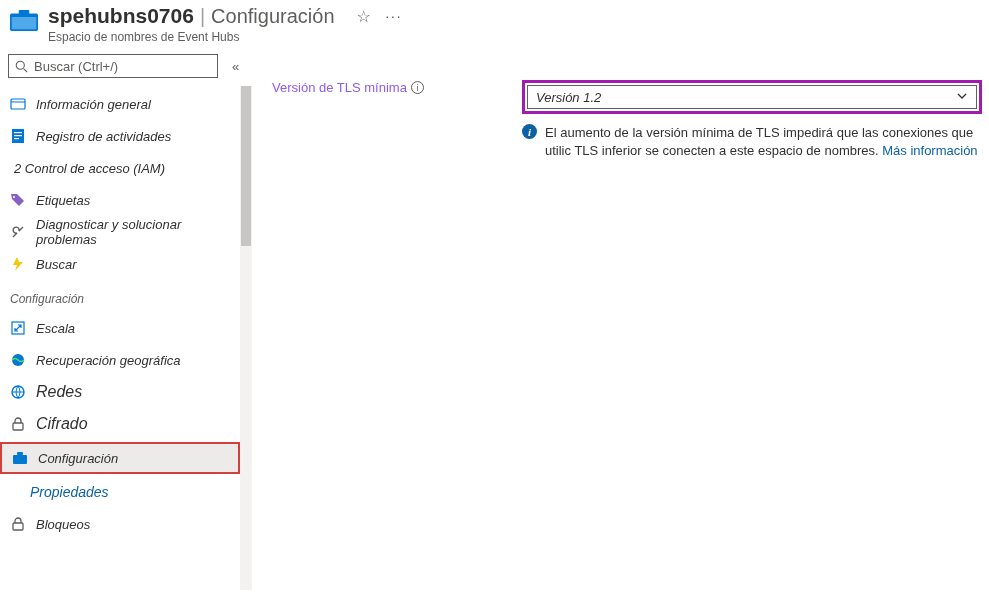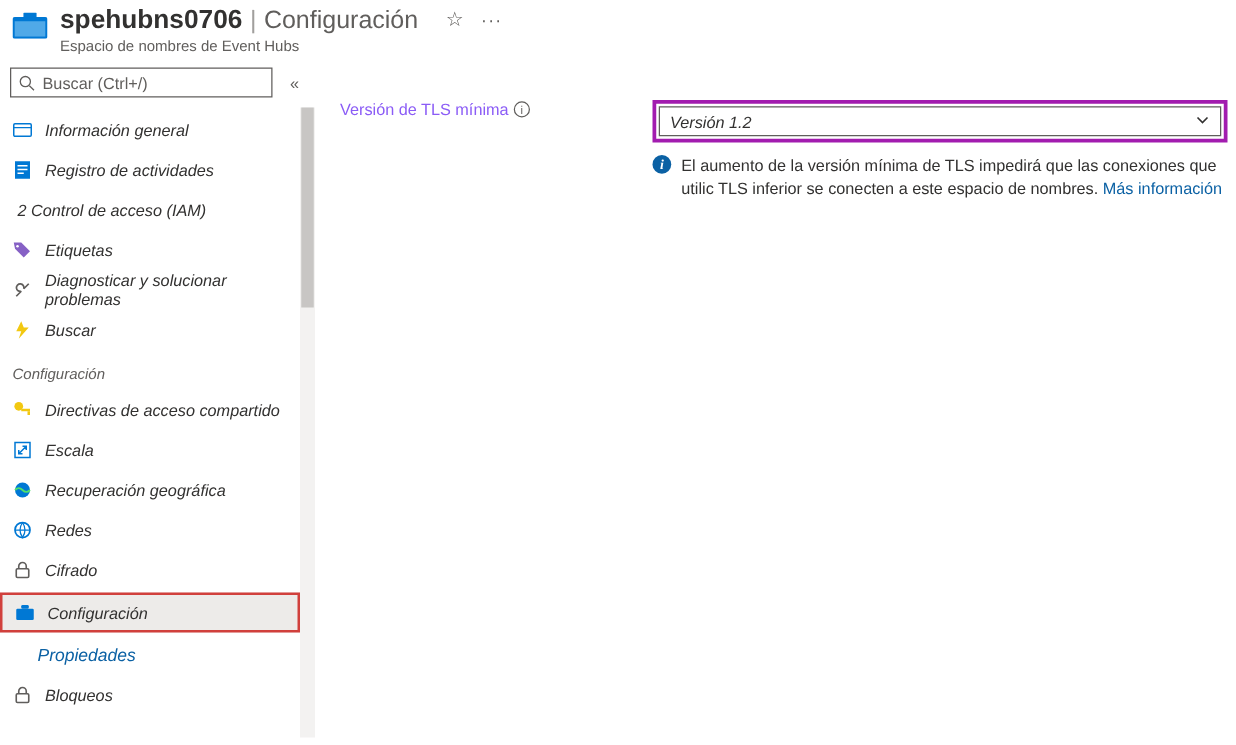--- a/index.html
+++ b/index.html
@@ -79,21 +79,21 @@
     font-size: 13px;
     color: #323130;
   }
   .nav-item.selected {
     background: #edebe9;
     border: 2px solid #d1403c;
     margin: 2px 0;
   }
   .nav-icon { width: 16px; height: 16px; margin-right: 10px; display: inline-flex; align-items: center; justify-content: center; flex-shrink: 0; }
   .nav-label { }
-  .nav-item.bigtext .nav-label { font-size: 13px; color: #323130; }
+  .nav-item.bigtext .nav-label { font-size: 16px; color: #323130; }
   .nav-item.linklike .nav-label { color: #0b61a4; font-size: 14px; }
   .nav-group-header {
     font-size: 12px; color: #605e5c;
     padding: 12px 0 6px 10px;
   }
 
   .main {
     flex: 1;
     padding: 32px 0 0 20px;
     overflow: hidden;
@@ -224,30 +224,20 @@
         <span class="nav-icon">
           <svg viewBox="0 0 16 16" width="16" height="16">
               <path d="M7 1 L3 9 L7 9 L5 15 L13 6 L9 6 Z" fill="#f2c811"></path>
             </svg>
         </span>
         <span class="nav-label">Buscar</span>
       </div>
 
       <div class="nav-group-header">Configuración</div>
 
-      <div class="nav-item">
-        <span class="nav-icon">
-          <svg viewBox="0 0 16 16" width="16" height="16">
-              <circle cx="5" cy="5" r="3.5" fill="#f2c811"></circle>
-              <rect x="7" y="7" width="7" height="2" fill="#f2c811"></rect>
-              <rect x="12" y="9" width="2" height="3" fill="#f2c811"></rect>
-            </svg>
-        </span>
-        <span class="nav-label">Directivas de acceso compartido</span>
-      </div>
       <div class="nav-item">
         <span class="nav-icon">
           <svg viewBox="0 0 16 16" width="16" height="16">
               <rect x="2" y="2" width="12" height="12" fill="none" stroke="#0078d4" stroke-width="1.2"></rect>
               <path d="M5 11 L11 5 M8 5 L11 5 L11 8 M8 11 L5 11 L5 8" fill="none" stroke="#0078d4" stroke-width="1.2"></path>
             </svg>
         </span>
         <span class="nav-label">Escala</span>
       </div>
       <div class="nav-item">

